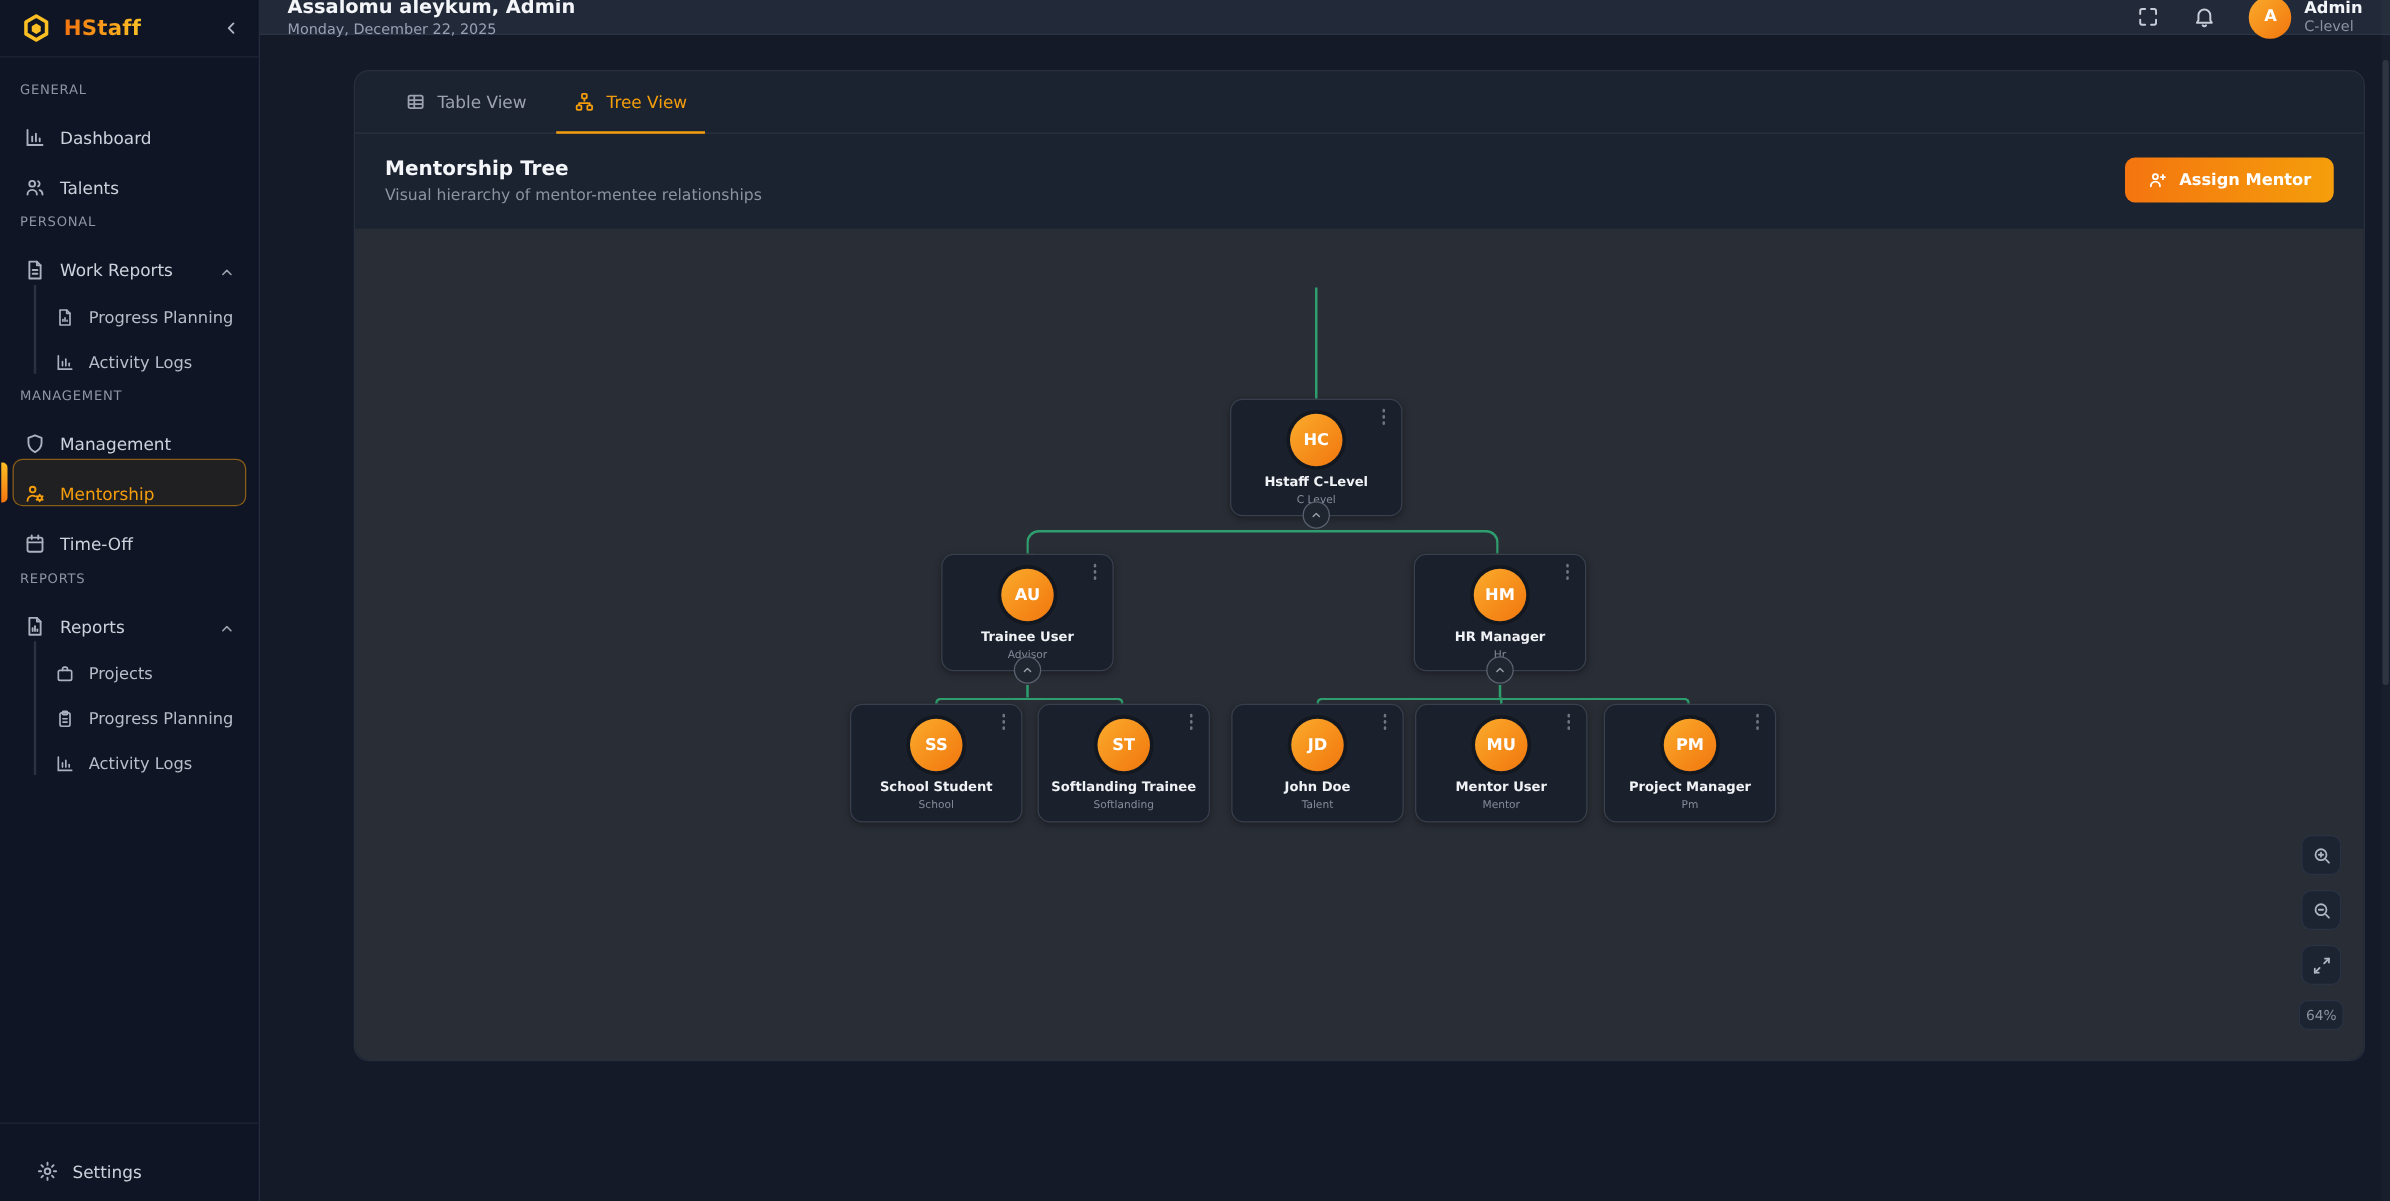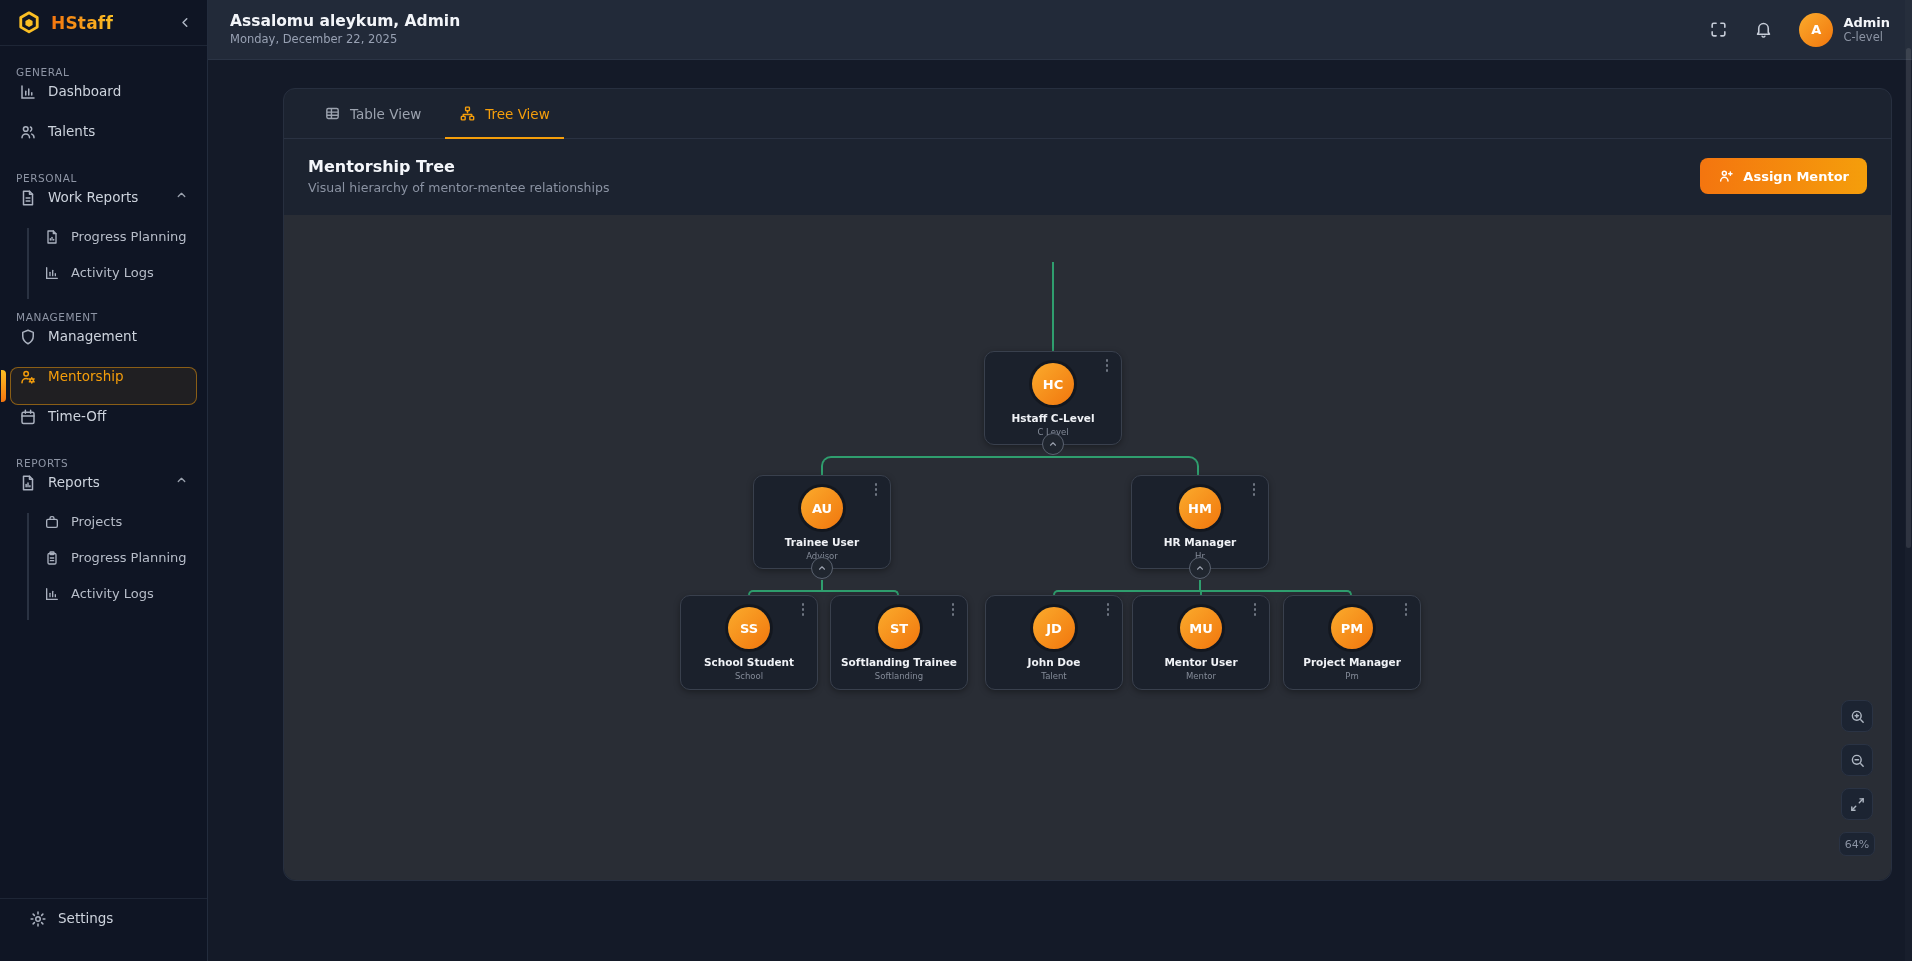--- a/index.html
+++ b/index.html
@@ -18,38 +18,38 @@
     border-right:1px solid #232c3d;display:flex;flex-direction:column;}
   .logo-row{height:46px;display:flex;align-items:center;padding:0 14px 0 16px;
     border-bottom:1px solid #1e2636;}
   .logo-mark{width:26px;height:26px;margin-right:9px;}
   .logo-text{font-size:17px;font-weight:bold;letter-spacing:.2px;
     background:linear-gradient(90deg,#f4750f,#fbbf24);
     -webkit-background-clip:text;background-clip:text;color:transparent;}
   .collapse-btn{margin-left:auto;color:#aeb6c4;display:flex;align-items:center;cursor:pointer;}
   .nav{flex:1;padding:8px 0 0 0;overflow:hidden;}
   .sec-label{font-size:10.5px;letter-spacing:.6px;color:#8e95a5;margin:12px 16px 4px;}
-  .nav-item{display:flex;align-items:flex-start;gap:11px;height:38px;margin:2px 10px;
+  .nav-item{display:flex;align-items:flex-end;gap:11px;height:38px;margin:2px 10px;
     padding:0 8px;border-radius:8px;color:var(--item);font-size:13.5px;font-weight:500;
     cursor:pointer;position:relative;border:1px solid transparent;}
   .nav-item .ni-icon{width:18px;height:18px;color:#aab1bf;flex:none;display:flex;}
   .nav-item .chev{margin-left:auto;color:#9aa1ad;display:flex;}
   .nav-item.active{color:var(--accent);background:rgba(245,158,11,.08);
     border:1px solid rgba(245,158,11,.5);}
   .nav-item.active .ni-icon{color:var(--accent);}
   .nav-item.active::before{content:"";position:absolute;left:-10px;top:2px;bottom:2px;width:5px;
     background:linear-gradient(180deg,#fbbf24,#f4750f);border-radius:0 4px 4px 0;}
   .subnav{margin:0 0 4px 27px;border-left:2px solid #2a3242;padding-left:6px;}
   .subnav .nav-item{height:35px;font-size:13px;color:#b7bdc9;margin:1px 8px 1px 0;}
   .subnav .ni-icon{width:16px;height:16px;}
   .sidebar-footer{border-top:1px solid #1e2636;padding:8px 10px 12px;}
 
   
   .main{flex:1;display:flex;flex-direction:column;min-width:0;position:relative;}
-  .topbar{height:60px;background:var(--topbar-bg);border-bottom:1px solid #2b3445;
+  .topbar{height:28px;background:var(--topbar-bg);border-bottom:1px solid #2b3445;
     display:flex;align-items:center;padding:0 22px 0 22px;}
   .greet{line-height:1.15;}
   .greet .g1{font-size:15.5px;font-weight:bold;color:#f3f5f9;}
   .greet .g2{font-size:11.5px;color:#98a1b3;margin-top:2px;}
   .topbar-right{margin-left:auto;display:flex;align-items:center;gap:26px;}
   .tb-icon{color:#c6ccd8;display:flex;cursor:pointer;}
   .userchip{display:flex;align-items:center;gap:10px;cursor:pointer;}
   .avatar-sm{width:34px;height:34px;border-radius:50%;color:#fff;font-weight:bold;font-size:13px;
     display:flex;align-items:center;justify-content:center;
     background:linear-gradient(135deg,#fbab2c,#f1760d);}

